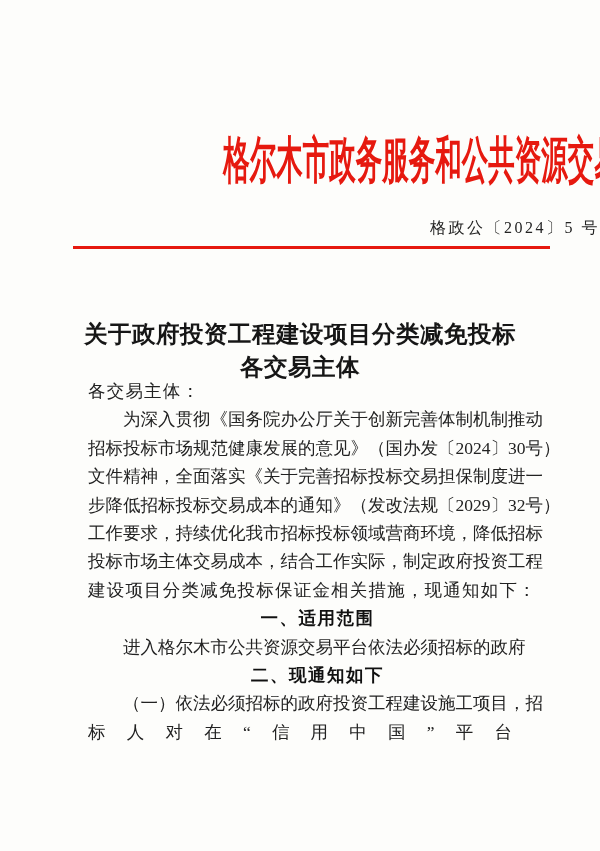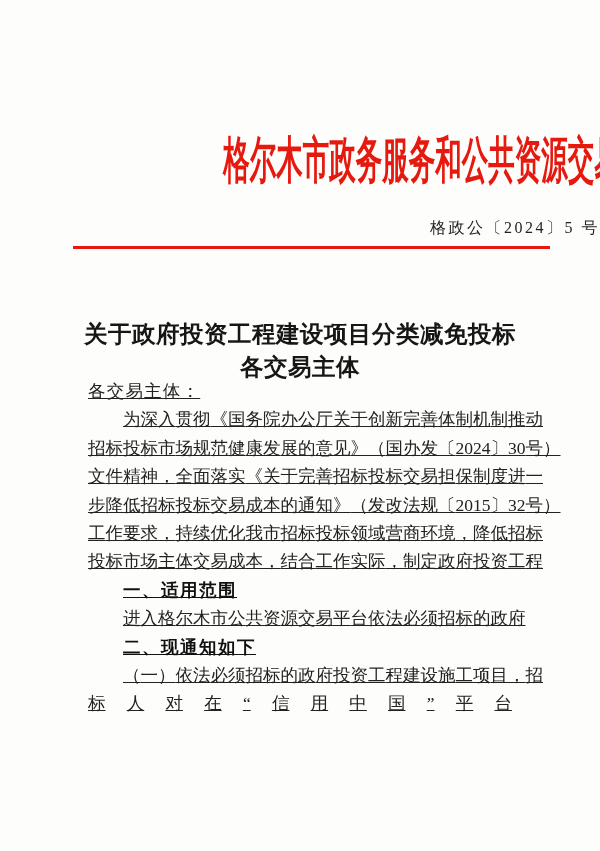--- a/index.html
+++ b/index.html
@@ -47,28 +47,28 @@
   }
   
   .body-block{
     position:absolute;top:377px;left:88px;width:424px;
     font-size:17.5px;color:#222;
   }
   .line{
     height:28.4px;line-height:28.4px;
     letter-spacing:1.2px;
     white-space:nowrap;
-    text-decoration:underline;
   }
   .line.indent{ padding-left:35px; }
   .line.heading{
     font-weight:bold;
     font-family:"Liberation Sans", sans-serif;
     letter-spacing:1.5px;
     color:#111;
+    text-align:center;
   }
   .line.stretch{
     display:flex;justify-content:space-between;
     letter-spacing:0;white-space:normal;
   }
   .line.stretch span{ flex:0 0 auto; }
 </style>
 </head>
 <body>
 
@@ -187,21 +187,21 @@
         <span>的</span>
         <span>通</span>
         <span>知</span>
         <span>》</span>
         <span>（</span>
         <span>发</span>
         <span>改</span>
         <span>法</span>
         <span>规</span>
         <span>〔</span>
-        <span>2015</span>
+        <span>2029</span>
         <span>〕</span>
         <span>32</span>
         <span> </span>
         <span>号</span>
         <span>）</span>
       </div>
     <div class="line stretch">
         <span>工</span>
         <span>作</span>
         <span>要</span>
@@ -250,20 +250,21 @@
         <span>，</span>
         <span>制</span>
         <span>定</span>
         <span>政</span>
         <span>府</span>
         <span>投</span>
         <span>资</span>
         <span>工</span>
         <span>程</span>
       </div>
+    <div class="line">建设项目分类减免投标保证金相关措施，现通知如下：</div>
     <div class="line indent heading">一、适用范围</div>
     <div class="line indent stretch">
         <span>进</span>
         <span>入</span>
         <span>格</span>
         <span>尔</span>
         <span>木</span>
         <span>市</span>
         <span>公</span>
         <span>共</span>

